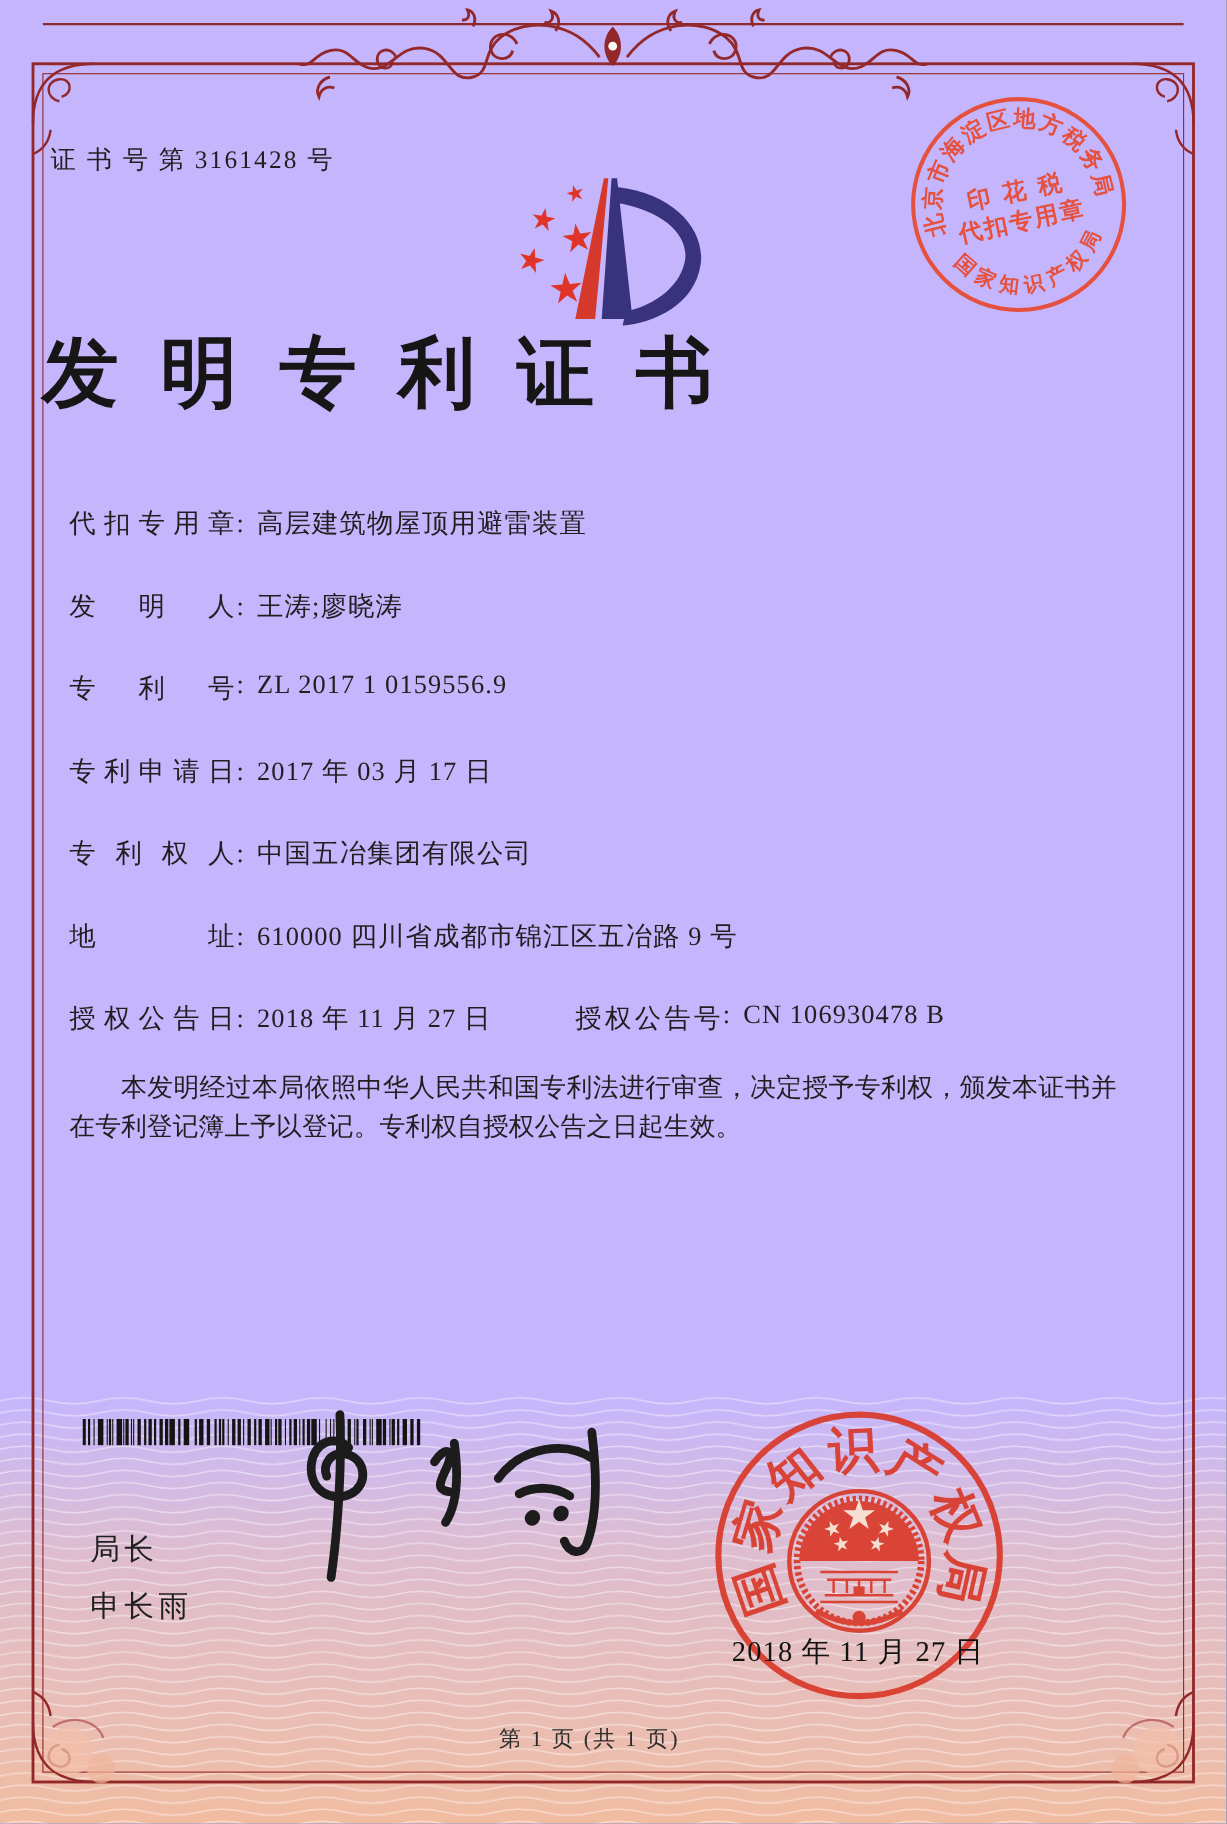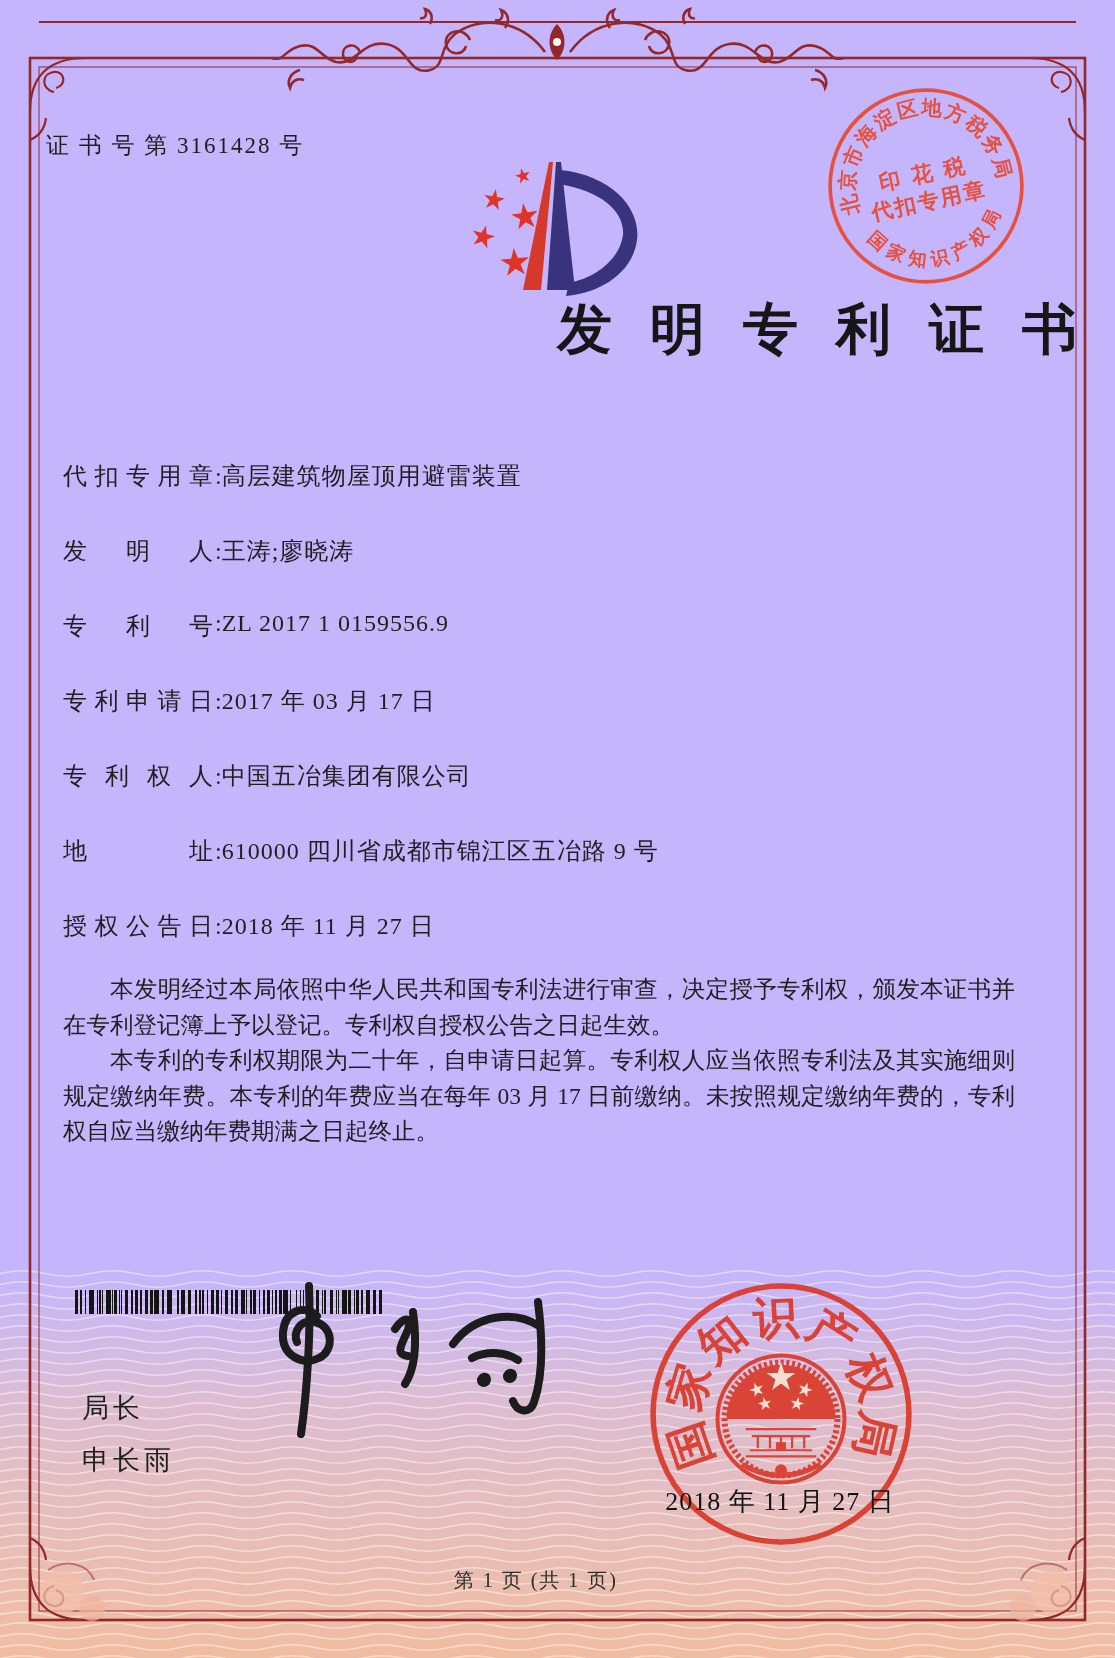--- a/index.html
+++ b/index.html
@@ -5,28 +5,28 @@
   html,body{margin:0;padding:0;background:#888;}
   .page{
     position:relative; width:1115px; height:1658px; margin:0 auto;
     background:#c4b5fd; overflow:hidden;
     font-family:"Liberation Serif","DejaVu Serif",serif; color:#1f1f1f;
   }
   .abs{position:absolute;}
   svg{display:block;}
   
   .cert-no{left:46px; top:130px; font-size:23px; letter-spacing:2px; z-index:3;}
-  .title{left:0; right:0; top:293px; text-align:right; font-size:55px; font-weight:700;
+  .title{left:0; right:0; top:293px; text-align:left; font-size:70px; font-weight:700;
          letter-spacing:38px; text-indent:38px; color:#161616; z-index:3;}
   
   .fields{left:63px; top:460px; font-size:24px; z-index:3; width:990px;}
   .frow{height:75px; position:relative;}
   .flabel{display:inline-block; width:150px; text-align:justify; text-align-last:justify; vertical-align:top;}
   .fcolon{margin-left:2px;}
-  .fvalue{letter-spacing:1px;}
+  .fvalue{margin-left:12px; letter-spacing:1px;}
   .g2{position:absolute; left:460px; top:0;}
   .g2 .flabel{width:132px;}
   
   .paras{left:63px; top:972px; width:952px; font-size:23.5px; line-height:35.5px;
          text-align:justify; z-index:3;}
   .paras p{margin:0; text-indent:2em;}
   
   .barcode{left:75px; top:1290px; z-index:3;}
   .commissioner-label{left:82px; top:1390px; font-size:27px; letter-spacing:4px; z-index:3;}
   .commissioner-name{left:82px; top:1442px; font-size:27px; letter-spacing:4px; z-index:3;}
@@ -147,26 +147,28 @@
       <span class="flabel">专利申请日</span><span class="fcolon">:</span><span class="fvalue">2017 年 03 月 17 日</span>
     </div>
     <div class="frow">
       <span class="flabel">专利权人</span><span class="fcolon">:</span><span class="fvalue">中国五冶集团有限公司</span>
     </div>
     <div class="frow">
       <span class="flabel">地址</span><span class="fcolon">:</span><span class="fvalue">610000 四川省成都市锦江区五冶路 9 号</span>
     </div>
     <div class="frow">
       <span class="flabel">授权公告日</span><span class="fcolon">:</span><span class="fvalue">2018 年 11 月 27 日</span>
+      <span class="g2">
+        <span class="flabel">授权公告号</span><span class="fcolon">:</span><span class="fvalue">CN 106930478 B</span>
+      </span>
     </div>
   </div>
 
   <div class="abs paras">
     <p>本发明经过本局依照中华人民共和国专利法进行审查，决定授予专利权，颁发本证书并在专利登记簿上予以登记。专利权自授权公告之日起生效。</p>
-    <p>本专利的专利权期限为二十年，自申请日起算。专利权人应当依照专利法及其实施细则规定缴纳年费。本专利的年费应当在每年 03 月 17 日前缴纳。未按照规定缴纳年费的，专利权自应当缴纳年费期满之日起终止。</p>
   </div>
 
   <svg id="barcode" class="abs barcode" width="312" height="24" viewBox="0 0 312 24">
       <rect x="0" y="0" width="3" height="24" fill="#141414"></rect>
       <rect x="5" y="0" width="2" height="24" fill="#141414"></rect>
       <rect x="10" y="0" width="1" height="24" fill="#141414"></rect>
       <rect x="14" y="0" width="5" height="24" fill="#141414"></rect>
       <rect x="22" y="0" width="1" height="24" fill="#141414"></rect>
       <rect x="24" y="0" width="2" height="24" fill="#141414"></rect>
       <rect x="27" y="0" width="1" height="24" fill="#141414"></rect>

